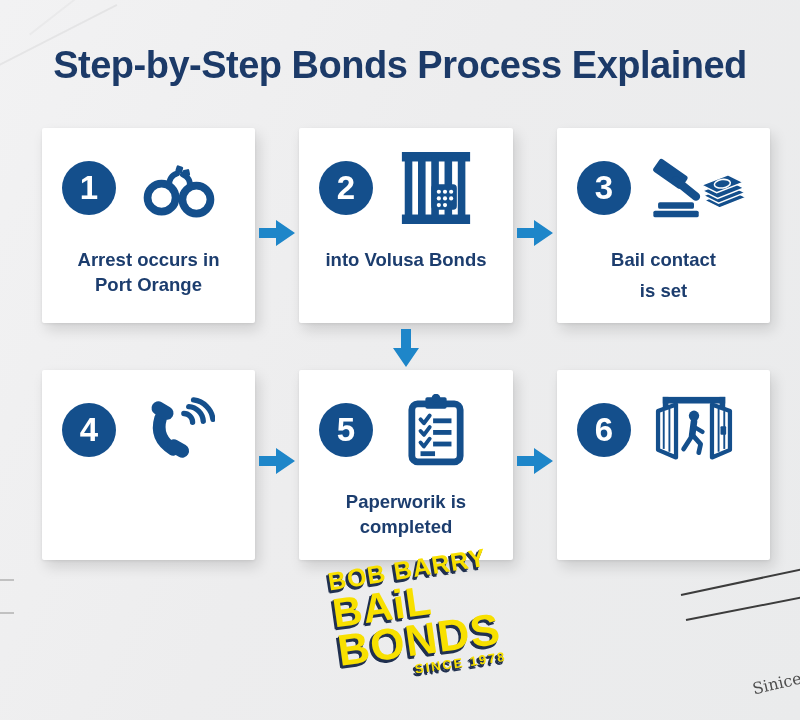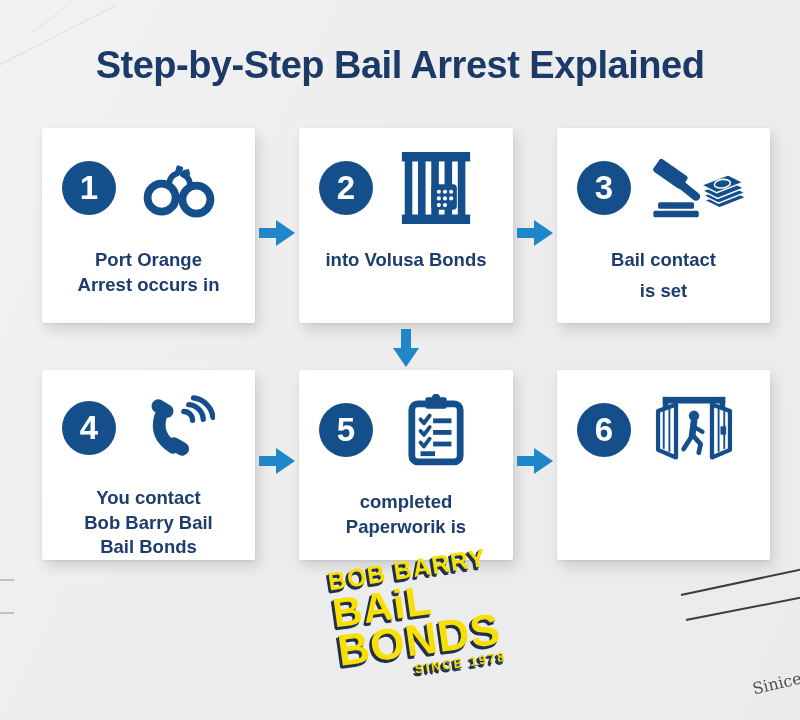--- a/index.html
+++ b/index.html
@@ -99,41 +99,41 @@
 </head>
 <body>
 
 <div id="stage">
 
   <div class="crease c1"></div>
   <div class="crease c2"></div>
   <div class="dash d1"></div>
   <div class="dash d2"></div>
 
-  <h1 class="page-title">Step-by-Step Bail Arrest Explained</h1>
+  <h1 class="page-title">Step-by-Step Bonds Process Explained</h1>
 
   <div class="card r1 c1">
     <div class="icon-row">
       <div class="num-badge">
         <span>1</span>
       </div>
       <div class="icon-wrap">
         <svg width="82" height="60" viewBox="0 0 84 62" fill="none">
           <circle cx="24" cy="41" r="14.5" stroke="#144f8c" stroke-width="8"></circle>
           <circle cx="60" cy="43" r="14.5" stroke="#144f8c" stroke-width="8"></circle>
           <path d="M32,28 a11 11 0 0 1 8,-12" stroke="#144f8c" stroke-width="6" stroke-linecap="round"></path>
           <path d="M53,30 a11 11 0 0 0 -7,-13" stroke="#144f8c" stroke-width="6" stroke-linecap="round"></path>
           <rect x="39" y="8" width="7" height="7" rx="1.5" fill="#144f8c" transform="rotate(18 42 11)"></rect>
           <rect x="46" y="12" width="7" height="7" rx="1.5" fill="#144f8c" transform="rotate(-12 49 15)"></rect>
         </svg>
       </div>
     </div>
     <div class="step-text">
+      <div>Arrest occurs in</div>
       <div>Port Orange</div>
-      <div>Arrest occurs in</div>
     </div>
   </div>
 
   <div class="card r1 c2">
     <div class="icon-row">
       <div class="num-badge">
         <span>2</span>
       </div>
       <div class="icon-wrap">
         <svg width="72" height="76" viewBox="0 0 76 80" fill="none">
@@ -195,25 +195,20 @@
         <svg width="72" height="66" viewBox="0 0 72 68" fill="none">
           <path d="M17,22 Q11,42 30,54" stroke="#144f8c" stroke-width="13" stroke-linecap="round"></path>
           <rect x="7" y="7" width="24" height="14" rx="7" fill="#144f8c" transform="rotate(30 19 14)"></rect>
           <rect x="23" y="46" width="24" height="14" rx="7" fill="#144f8c" transform="rotate(30 35 53)"></rect>
           <path d="M41,17 a9 9 0 0 1 9,9" stroke="#144f8c" stroke-width="5.5" stroke-linecap="round"></path>
           <path d="M46,10 a16 16 0 0 1 15,15" stroke="#144f8c" stroke-width="5.5" stroke-linecap="round"></path>
           <path d="M51,3 a23 23 0 0 1 20,20" stroke="#144f8c" stroke-width="5.5" stroke-linecap="round"></path>
         </svg>
       </div>
     </div>
-    <div class="step-text">
-      <div>You contact</div>
-      <div>Bob Barry Bail</div>
-      <div>Bail Bonds</div>
-    </div>
   </div>
 
   <div class="card r2 c2">
     <div class="icon-row">
       <div class="num-badge">
         <span>5</span>
       </div>
       <div class="icon-wrap">
         <svg width="58" height="72" viewBox="0 0 60 74" fill="none">
           <rect x="5" y="10" width="50" height="60" rx="6" stroke="#144f8c" stroke-width="7"></rect>
@@ -223,22 +218,22 @@
           <rect x="27" y="25" width="19" height="5" fill="#144f8c"></rect>
           <path d="M14,38 l3.5,4 6,-8" stroke="#144f8c" stroke-width="4" stroke-linecap="round" stroke-linejoin="round"></path>
           <rect x="27" y="37" width="19" height="5" fill="#144f8c"></rect>
           <path d="M14,50 l3.5,4 6,-8" stroke="#144f8c" stroke-width="4" stroke-linecap="round" stroke-linejoin="round"></path>
           <rect x="27" y="49" width="19" height="5" fill="#144f8c"></rect>
           <rect x="14" y="59" width="15" height="5" fill="#144f8c"></rect>
         </svg>
       </div>
     </div>
     <div class="step-text">
+      <div>Paperworik is</div>
       <div>completed</div>
-      <div>Paperworik is</div>
     </div>
   </div>
 
   <div class="card r2 c3">
     <div class="icon-row">
       <div class="num-badge">
         <span>6</span>
       </div>
       <div class="icon-wrap">
         <svg width="80" height="70" viewBox="0 0 84 74" fill="none">

